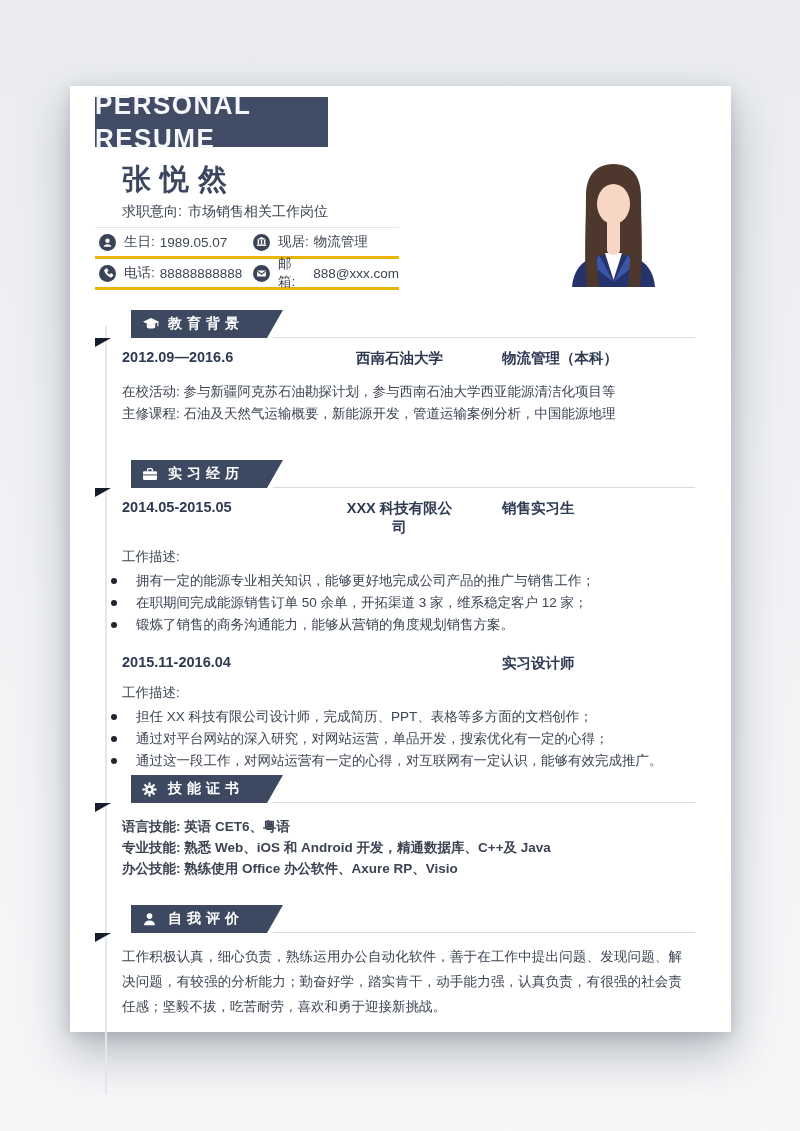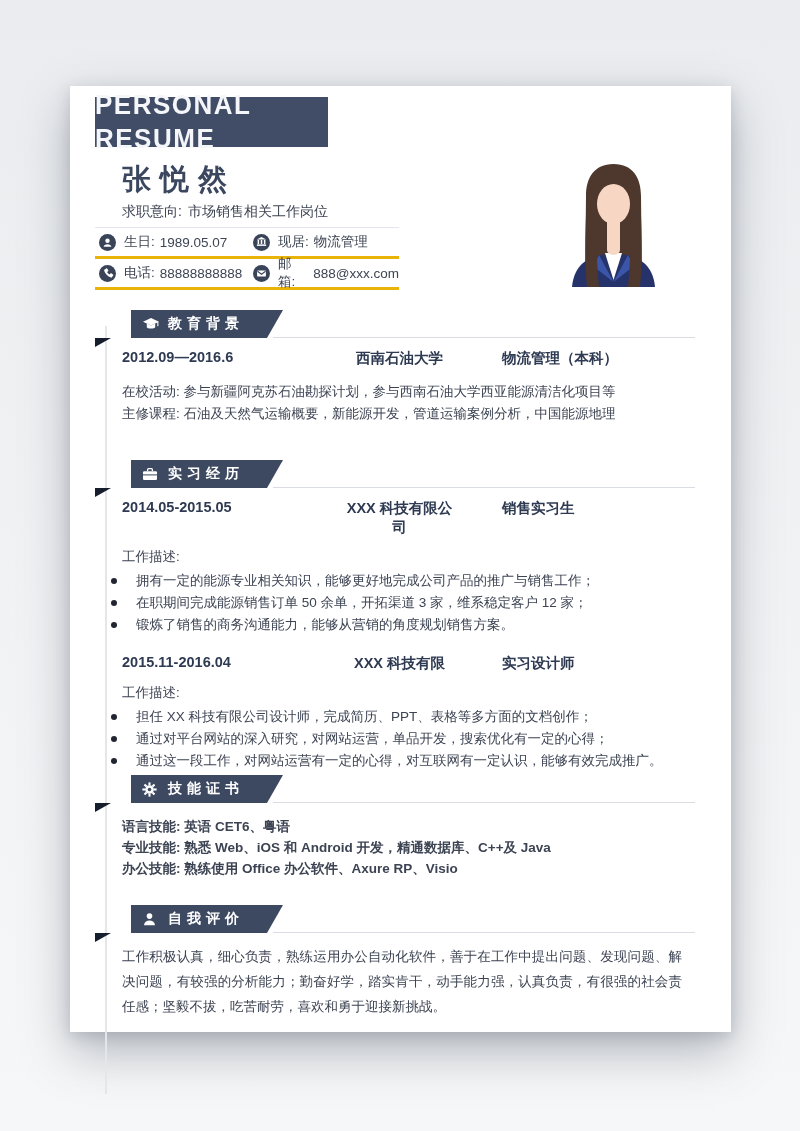--- a/index.html
+++ b/index.html
@@ -256,21 +256,20 @@
       <ul class="bullets">
         <li>拥有一定的能源专业相关知识，能够更好地完成公司产品的推广与销售工作；</li>
         <li>在职期间完成能源销售订单 50 余单，开拓渠道 3 家，维系稳定客户 12 家；</li>
         <li>锻炼了销售的商务沟通能力，能够从营销的角度规划销售方案。</li>
       </ul>
     </div>
 
     <div class="entry2">
       <div class="entry-row">
         <span class="period">2015.11-2016.04</span>
-        <span class="org">XXX 科技有限</span>
         <span class="role">实习设计师</span>
       </div>
       <div class="desc-label">工作描述:</div>
       <ul class="bullets">
         <li>担任 XX 科技有限公司设计师，完成简历、PPT、表格等多方面的文档创作；</li>
         <li>通过对平台网站的深入研究，对网站运营，单品开发，搜索优化有一定的心得；</li>
         <li>通过这一段工作，对网站运营有一定的心得，对互联网有一定认识，能够有效完成推广。</li>
       </ul>
     </div>
   </div>

